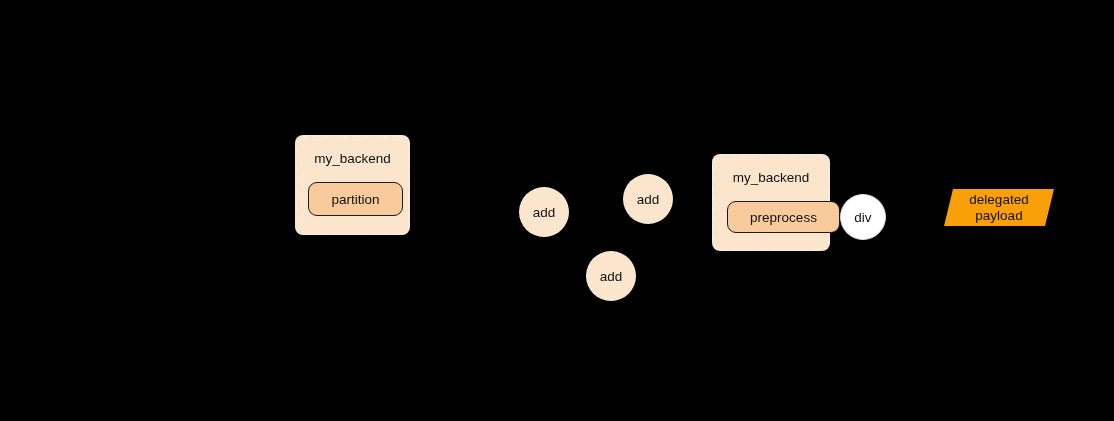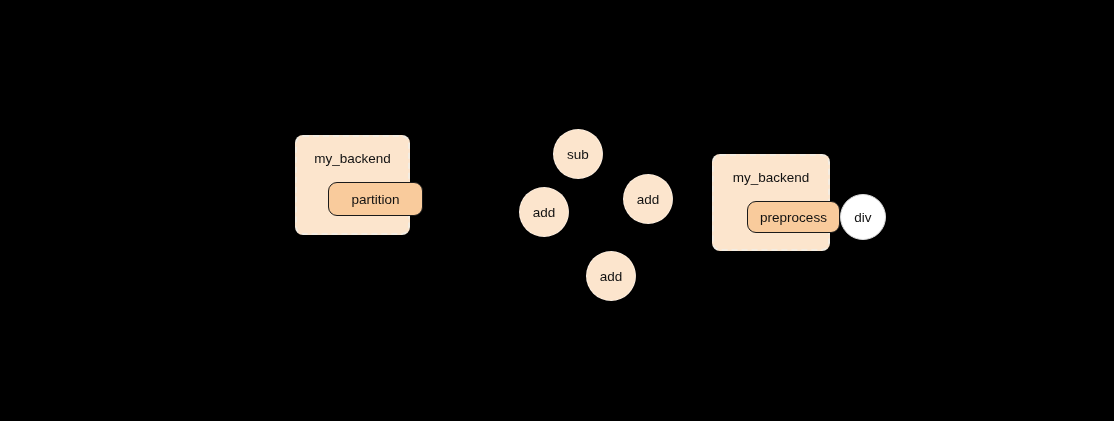--- a/index.html
+++ b/index.html
@@ -39,24 +39,23 @@
     position: absolute;
     background: #F9CB9C;
     border: 1.4px solid #1a1a1a;
     border-radius: 9px;
     box-sizing: border-box;
     display: flex;
     align-items: center;
     justify-content: center;
     font-size: 13.5px;
     color: #111111;
-    margin-left: 20px;
   }
   .inner-node-1 { left: 11px; top: 45px; width: 95px; height: 34px; }
-  .inner-node-2 { left: 13px; top: 45px; width: 93px; height: 32px; }
+  .inner-node-2 { left: 13px; top: 45px; width: 113px; height: 32px; }
 
   
   .opnode {
     position: absolute;
     width: 50px;
     height: 50px;
     border-radius: 50%;
     background: #FCE5CD;
     border: 1px dashed rgba(255,255,255,0.65);
     box-sizing: border-box;
@@ -97,26 +96,29 @@
 </head>
 <body>
 
 <div class="canvas">
 
   <div class="group group-box-1">
     <div class="group-label">my_backend</div>
     <div class="inner-node inner-node-1">partition</div>
   </div>
 
-  <div class="opnode node-sub">sub</div>
   <div class="opnode node-add-1">add</div>
   <div class="opnode node-add-2">add</div>
   <div class="opnode node-add-3">add</div>
 
   <div class="group group-box-2">
     <div class="group-label">my_backend</div>
     <div class="inner-node inner-node-2">preprocess</div>
   </div>
 
   <div class="opnode node-div">div</div>
 
+  <div class="payload">
+    <span>delegated</span>
+    <span>payload</span>
+  </div>
 
 </div>
 
 </body></html>

